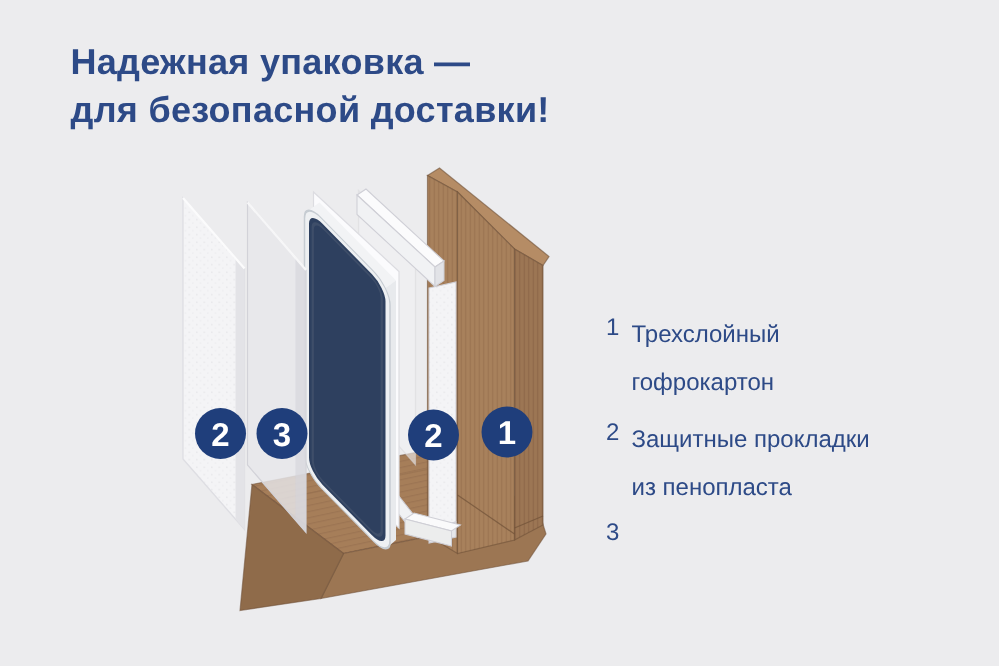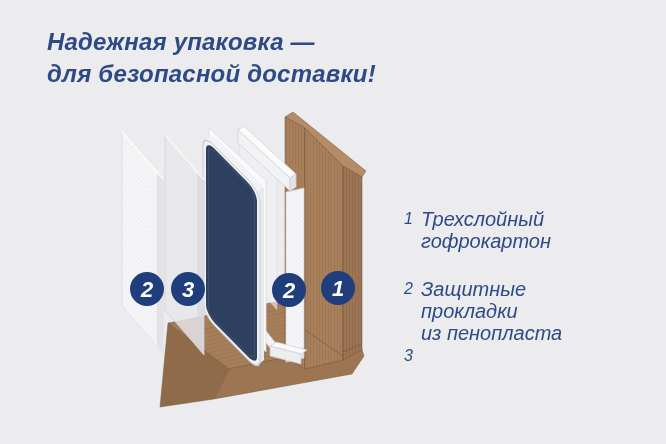--- a/index.html
+++ b/index.html
@@ -1,24 +1,24 @@
 <!DOCTYPE html>
 <html><head>
 <meta charset="utf-8">
 <style>
   html,body{margin:0;padding:0;background:#ececee;}
   .stage{position:relative;width:666px;height:444px;background:#ececee;overflow:hidden;
-         font-family:"Liberation Sans",sans-serif;font-style:italic;}
+         font-family:"Liberation Sans",sans-serif;}
   .title{position:absolute;left:47px;top:26px;font-size:24px;line-height:32px;
          font-weight:700;color:#2d4a87;white-space:pre-line;letter-spacing:.2px;}
   .diagram-svg{position:absolute;left:0;top:0;}
   .legend{position:absolute;left:404px;top:0;width:210px;color:#2d4a87;}
   .legend-item{position:absolute;left:0;display:flex;align-items:flex-start;}
   .legend-item .num{flex:0 0 10px;font-size:16px;line-height:22px;}
-  .legend-item .txt{margin-left:7px;font-size:20px;line-height:22px;white-space:pre-line;}
+  .legend-item .txt{margin-left:7px;font-size:16px;line-height:32px;white-space:pre-line;}
   .li-1{top:208px}.li-2{top:278px}.li-3{top:345px}
   svg text{font-family:"Liberation Sans",sans-serif;}
 </style>
 </head>
 <body>
 
 <div class="stage">
 
   <div class="title">Надежная упаковка —
 для безопасной  доставки!</div>

